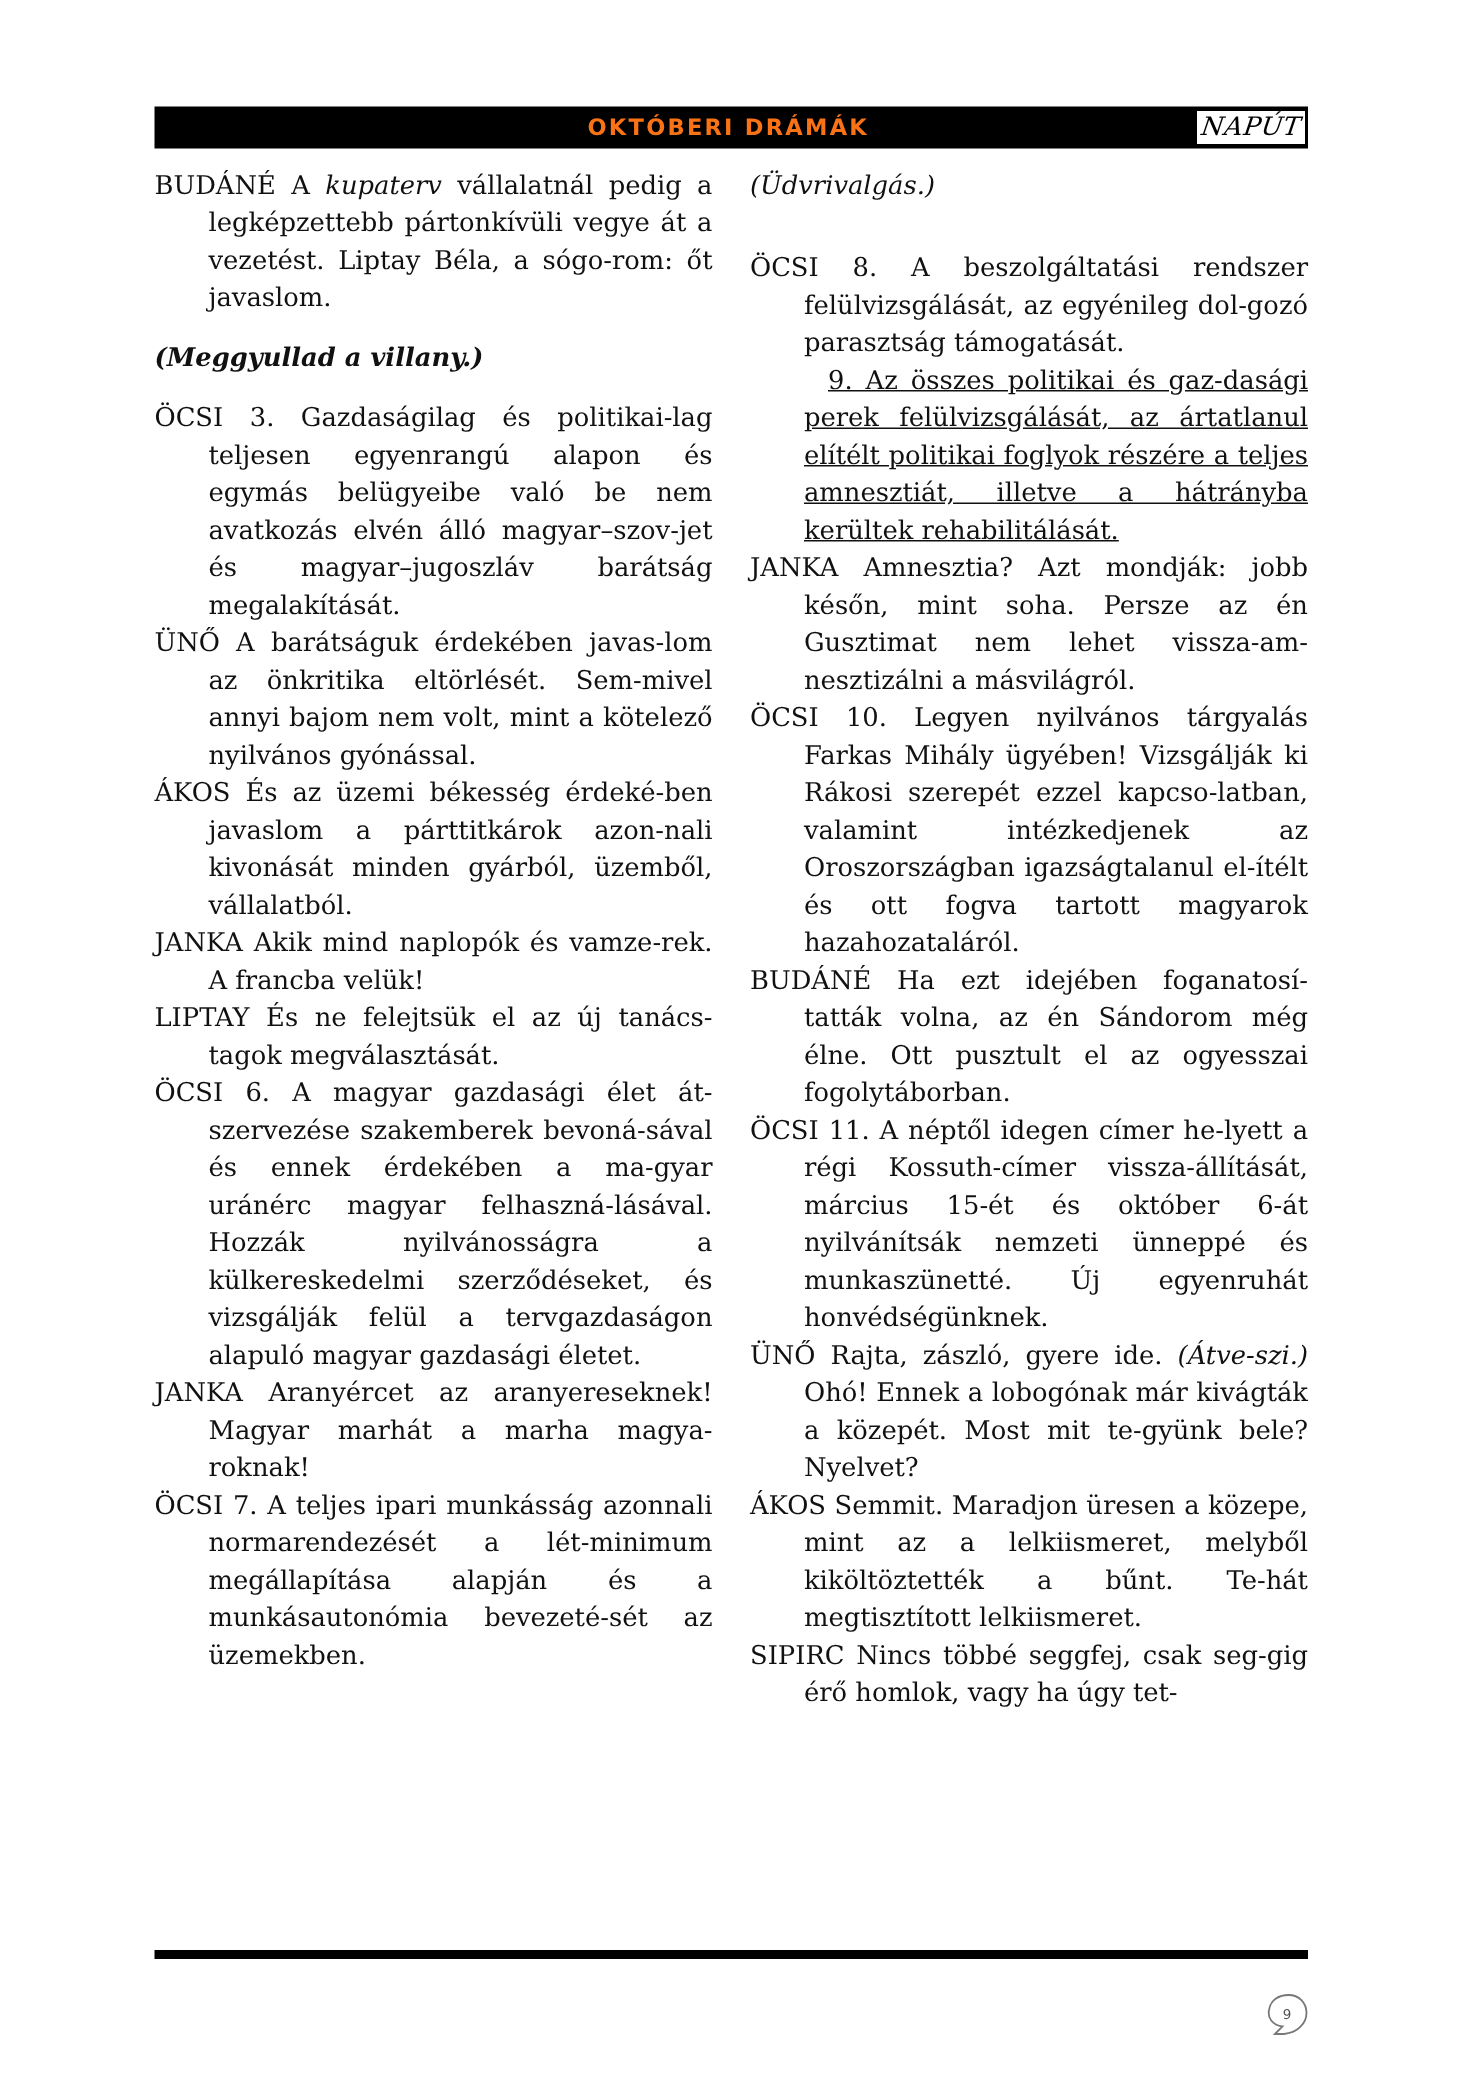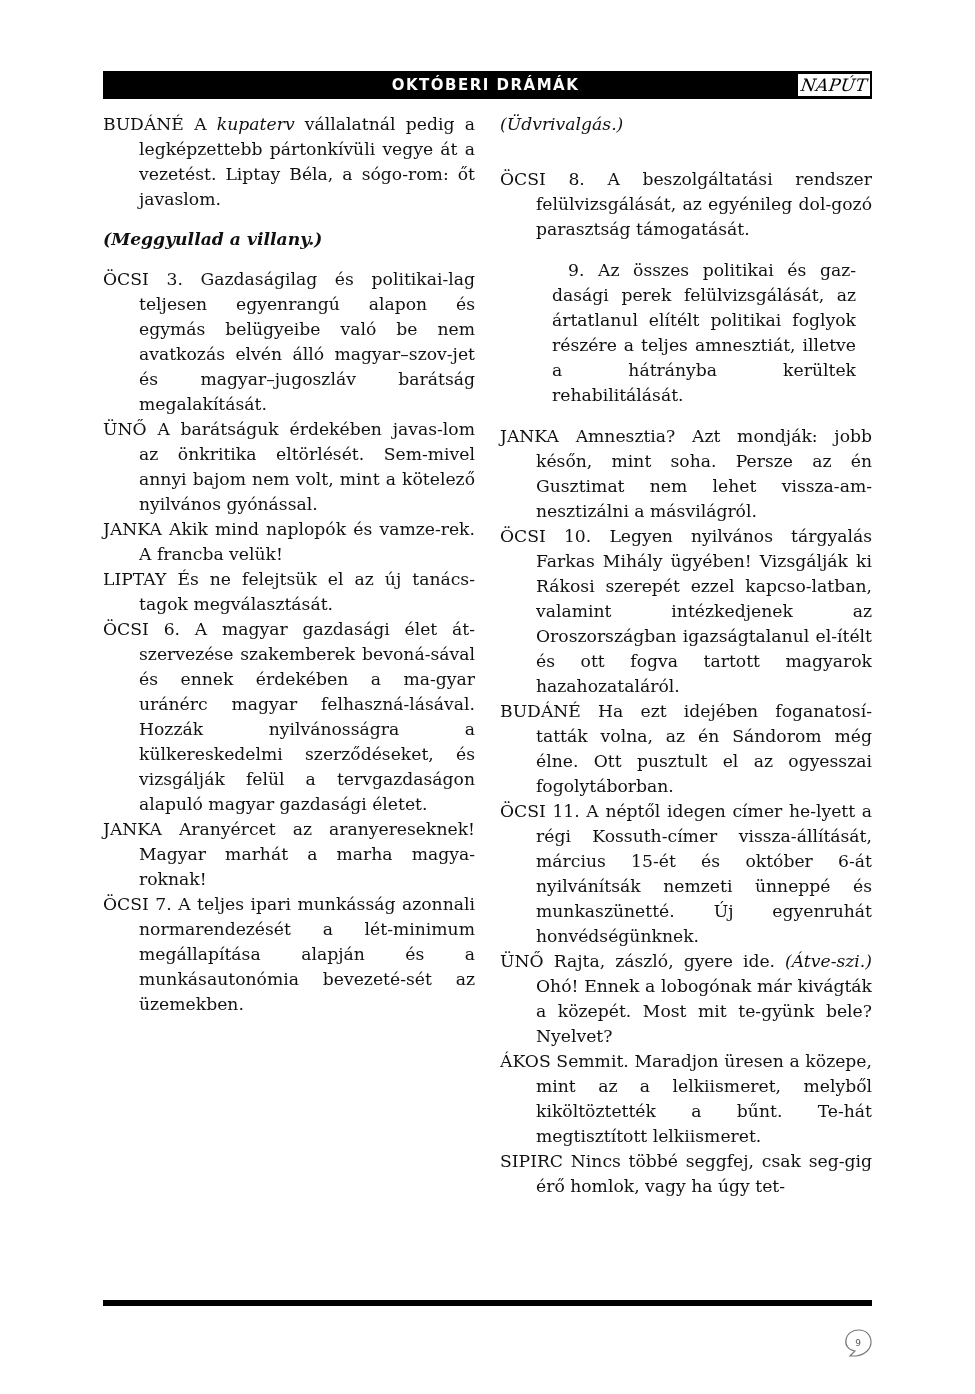--- a/index.html
+++ b/index.html
@@ -24,21 +24,21 @@
       background: #000000;
     }
     .header-title {
       position: absolute;
       left: 0;
       right: 0;
       top: 0;
       height: 28px;
       line-height: 28px;
       text-align: center;
-      color: #ffffff;
+      color: #f97316;
       font-family: "DejaVu Sans", "Liberation Sans", sans-serif;
       font-weight: bold;
       font-size: 15px;
       letter-spacing: 1.5px;
       padding-right: 40px;
       box-sizing: border-box;
       margin-left: 36px;
     }
     .logo-box {
       position: absolute;
@@ -82,21 +82,22 @@
       font-style: italic;
       margin: 0;
     }
     .gap-after { margin-bottom: 15px; }
     .gap-before { margin-top: 15px; font-weight: bold; }
     .gap-big { margin-bottom: 30px; }
     .sub-item {
       text-align: justify;
       padding-left: 36px;
       text-indent: 16px;
-      margin: 16px;
+      margin: 0;
+      text-decoration: underline;
     }
     em { font-style: italic; margin-top: 40px; }
     .footer-rule {
       position: absolute;
       left: 103px;
       top: 1300px;
       width: 769px;
       height: 6px;
       background: #000000;
     }
@@ -116,20 +117,21 @@
   <div class="logo-box">
     <span class="logo-text">NAPÚT</span>
   </div>
 </div>
 
 <div class="column col-left">
   <p class="entry"><span class="speaker">BUDÁNÉ</span> <span>A </span><em>kupaterv</em><span> vállalatnál pedig a legképzettebb pártonkívüli vegye át a vezetést. Liptay Béla, a sógo-rom: őt javaslom.</span></p>
   <p class="direction gap-before gap-after">(Meggyullad a villany.)</p>
   <p class="entry"><span class="speaker">ÖCSI</span> <span>3. Gazdaságilag és politikai-lag teljesen egyenrangú alapon és egymás belügyeibe való be nem avatkozás elvén álló magyar–szov-jet és magyar–jugoszláv barátság megalakítását.</span></p>
   <p class="entry"><span class="speaker">ÜNŐ</span> <span>A barátságuk érdekében javas-lom az önkritika eltörlését. Sem-mivel annyi bajom nem volt, mint a kötelező nyilvános gyónással.</span></p>
+  <p class="entry"><span class="speaker">ÁKOS</span> <span>És az üzemi békesség érdeké-ben javaslom a párttitkárok azon-nali kivonását minden gyárból, üzemből, vállalatból.</span></p>
   <p class="entry"><span class="speaker">JANKA</span> <span>Akik mind naplopók és vamze-rek. A francba velük!</span></p>
   <p class="entry"><span class="speaker">LIPTAY</span> <span>És ne felejtsük el az új tanács-tagok megválasztását.</span></p>
   <p class="entry"><span class="speaker">ÖCSI</span> <span>6. A magyar gazdasági élet át-szervezése szakemberek bevoná-sával és ennek érdekében a ma-gyar uránérc magyar felhaszná-lásával. Hozzák nyilvánosságra a külkereskedelmi szerződéseket, és vizsgálják felül a tervgazdaságon alapuló magyar gazdasági életet.</span></p>
   <p class="entry"><span class="speaker">JANKA</span> <span>Aranyércet az aranyereseknek! Magyar marhát a marha magya-roknak!</span></p>
   <p class="entry"><span class="speaker">ÖCSI</span> <span>7. A teljes ipari munkásság azonnali normarendezését a lét-minimum megállapítása alapján és a munkásautonómia bevezeté-sét az üzemekben.</span></p>
 </div>
 
 <div class="column col-right">
   <p class="direction gap-big">(Üdvrivalgás.)</p>
   <p class="entry"><span class="speaker">ÖCSI</span> <span>8. A beszolgáltatási rendszer felülvizsgálását, az egyénileg dol-gozó parasztság támogatását.</span></p>

